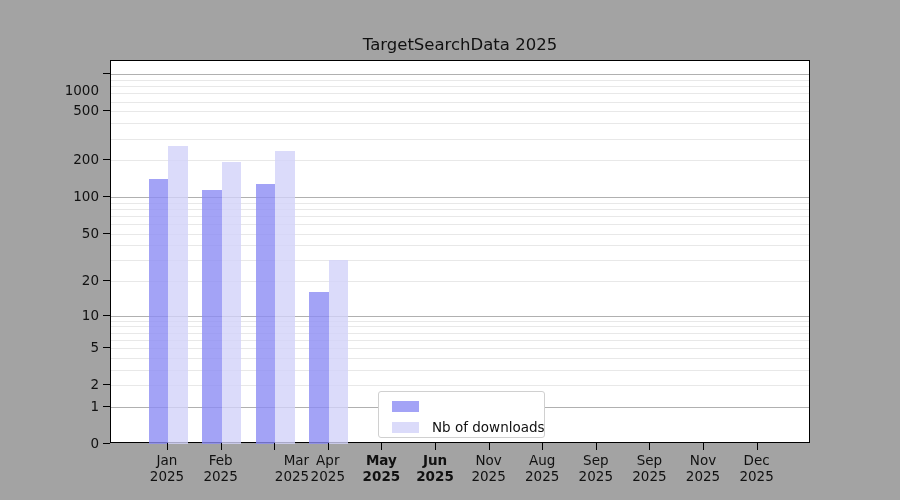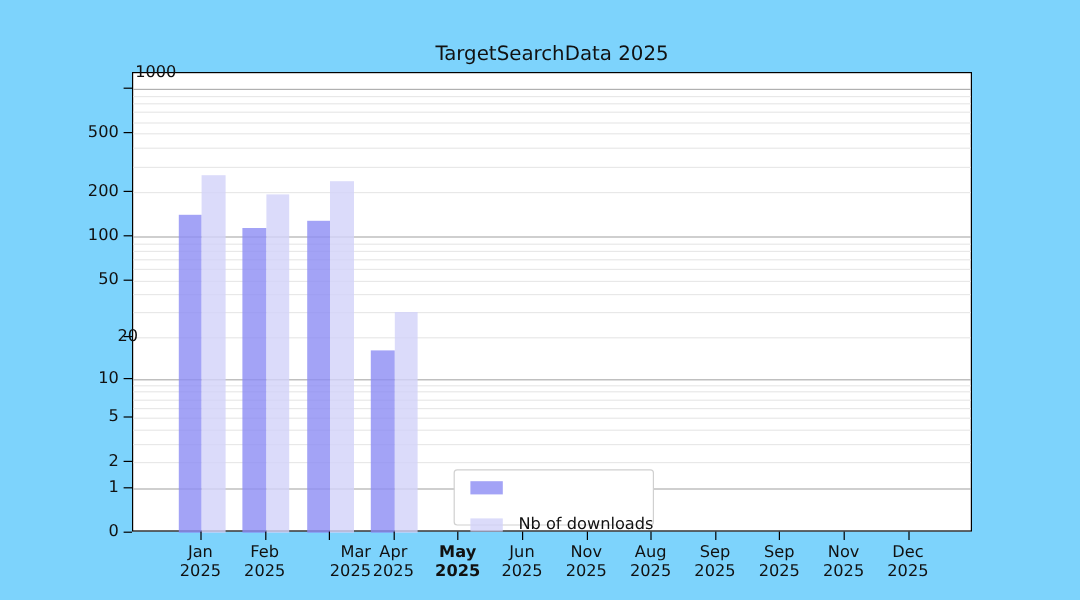--- a/index.html
+++ b/index.html
@@ -1,35 +1,35 @@
 <!DOCTYPE html>
 <html><head>
 <meta charset="utf-8">
 <style>
   html,body{margin:0;padding:0;background:#ffffff;}
   body{width:900px;height:500px;overflow:hidden;
        font-family:"DejaVu Sans","Liberation Sans",sans-serif;color:#111;}
-  #figure{position:relative;width:900px;height:500px;background:#7dd3fc;}
+  #figure{position:relative;width:900px;height:500px;background:#a3a3a3;}
   #chart-title{position:absolute;left:110px;top:35px;width:700px;text-align:center;
        font-size:16.5px;color:#111;}
   #plot{position:absolute;left:110px;top:60px;width:700px;height:383px;
        border:1px solid #000;box-sizing:border-box;background:#fff;}
   .gridline{position:absolute;left:0;width:100%;height:1px;}
   .bar{position:absolute;}
   .ytick-label{position:absolute;left:0;width:99px;text-align:right;
        font-size:13.5px;line-height:16px;color:#111;}
   .ytick-mark{position:absolute;left:103px;width:7px;height:1px;background:#000;}
   .xtick-mark{position:absolute;top:443px;width:1px;height:7px;background:#000;}
   .xtick-label{position:absolute;top:452px;width:70px;text-align:center;
        font-size:13.5px;line-height:16px;color:#111;white-space:pre-line;}
   #legend{position:absolute;left:378px;top:391px;width:167px;height:47px;
        box-sizing:border-box;background:#fff;border:1px solid #d0d0d0;border-radius:3px;
        padding:6px 8px;z-index:5;}
   .legend-row{display:flex;align-items:center;height:16px;}
-  .legend-row + .legend-row{margin-top:15px;}
+  .legend-row + .legend-row{margin-top:5px;}
   .legend-swatch{width:27px;height:11px;margin-left:5px;margin-right:13px;flex:0 0 auto;}
   .legend-label{font-size:13.5px;color:#111;white-space:nowrap;}
 </style>
 </head>
 <body>
 
 <div id="figure">
   <div id="chart-title">TargetSearchData 2025</div>
   <div id="plot">
       <div class="gridline" style="top: 324.228px; background: rgb(232, 232, 232);"></div>
@@ -74,50 +74,50 @@
       <div class="ytick-label" style="top: 435px;">0</div>
       <div class="ytick-mark" style="top: 406px;"></div>
       <div class="ytick-label" style="top: 397.919px;">1</div>
       <div class="ytick-mark" style="top: 384px;"></div>
       <div class="ytick-label" style="top: 376.228px;">2</div>
       <div class="ytick-mark" style="top: 347px;"></div>
       <div class="ytick-label" style="top: 339.146px;">5</div>
       <div class="ytick-mark" style="top: 315px;"></div>
       <div class="ytick-label" style="top: 306.72px;">10</div>
       <div class="ytick-mark" style="top: 280px;"></div>
-      <div class="ytick-label" style="top: 272.127px; padding-left: 16px;">20</div>
+      <div class="ytick-label" style="top: 272.127px;">20</div>
       <div class="ytick-mark" style="top: 233px;"></div>
       <div class="ytick-label" style="top: 224.659px;">50</div>
       <div class="ytick-mark" style="top: 196px;"></div>
       <div class="ytick-label" style="top: 188.105px;">100</div>
       <div class="ytick-mark" style="top: 159px;"></div>
       <div class="ytick-label" style="top: 151.29px;">200</div>
       <div class="ytick-mark" style="top: 110px;"></div>
       <div class="ytick-label" style="top: 102.431px;">500</div>
       <div class="ytick-mark" style="top: 73px;"></div>
-      <div class="ytick-label" style="top: 52px; padding-left: 48px;">1000</div>
+      <div class="ytick-label" style="top: 82px;">1000</div>
     </div>
   <div id="xaxis">
       <div class="xtick-mark" style="left: 167px;"></div>
       <div class="xtick-label" style="left: 132px;">Jan
 2025</div>
       <div class="xtick-mark" style="left: 221px;"></div>
       <div class="xtick-label" style="left: 185.6px;">Feb
 2025</div>
       <div class="xtick-mark" style="left: 274px;"></div>
       <div class="xtick-label" style="left: 239.2px; text-align: right;">Mar
 2025</div>
       <div class="xtick-mark" style="left: 328px;"></div>
       <div class="xtick-label" style="left: 292.8px;">Apr
 2025</div>
       <div class="xtick-mark" style="left: 381px;"></div>
       <div class="xtick-label" style="left: 346.4px; font-weight: bold;">May
 2025</div>
       <div class="xtick-mark" style="left: 435px;"></div>
-      <div class="xtick-label" style="left: 400px;">Jun
+      <div class="xtick-label" style="left: 400px; font-weight: bold;">Jun
 2025</div>
       <div class="xtick-mark" style="left: 489px;"></div>
       <div class="xtick-label" style="left: 453.6px;">Nov
 2025</div>
       <div class="xtick-mark" style="left: 542px;"></div>
       <div class="xtick-label" style="left: 507.2px;">Aug
 2025</div>
       <div class="xtick-mark" style="left: 596px;"></div>
       <div class="xtick-label" style="left: 560.8px;">Sep
 2025</div>

